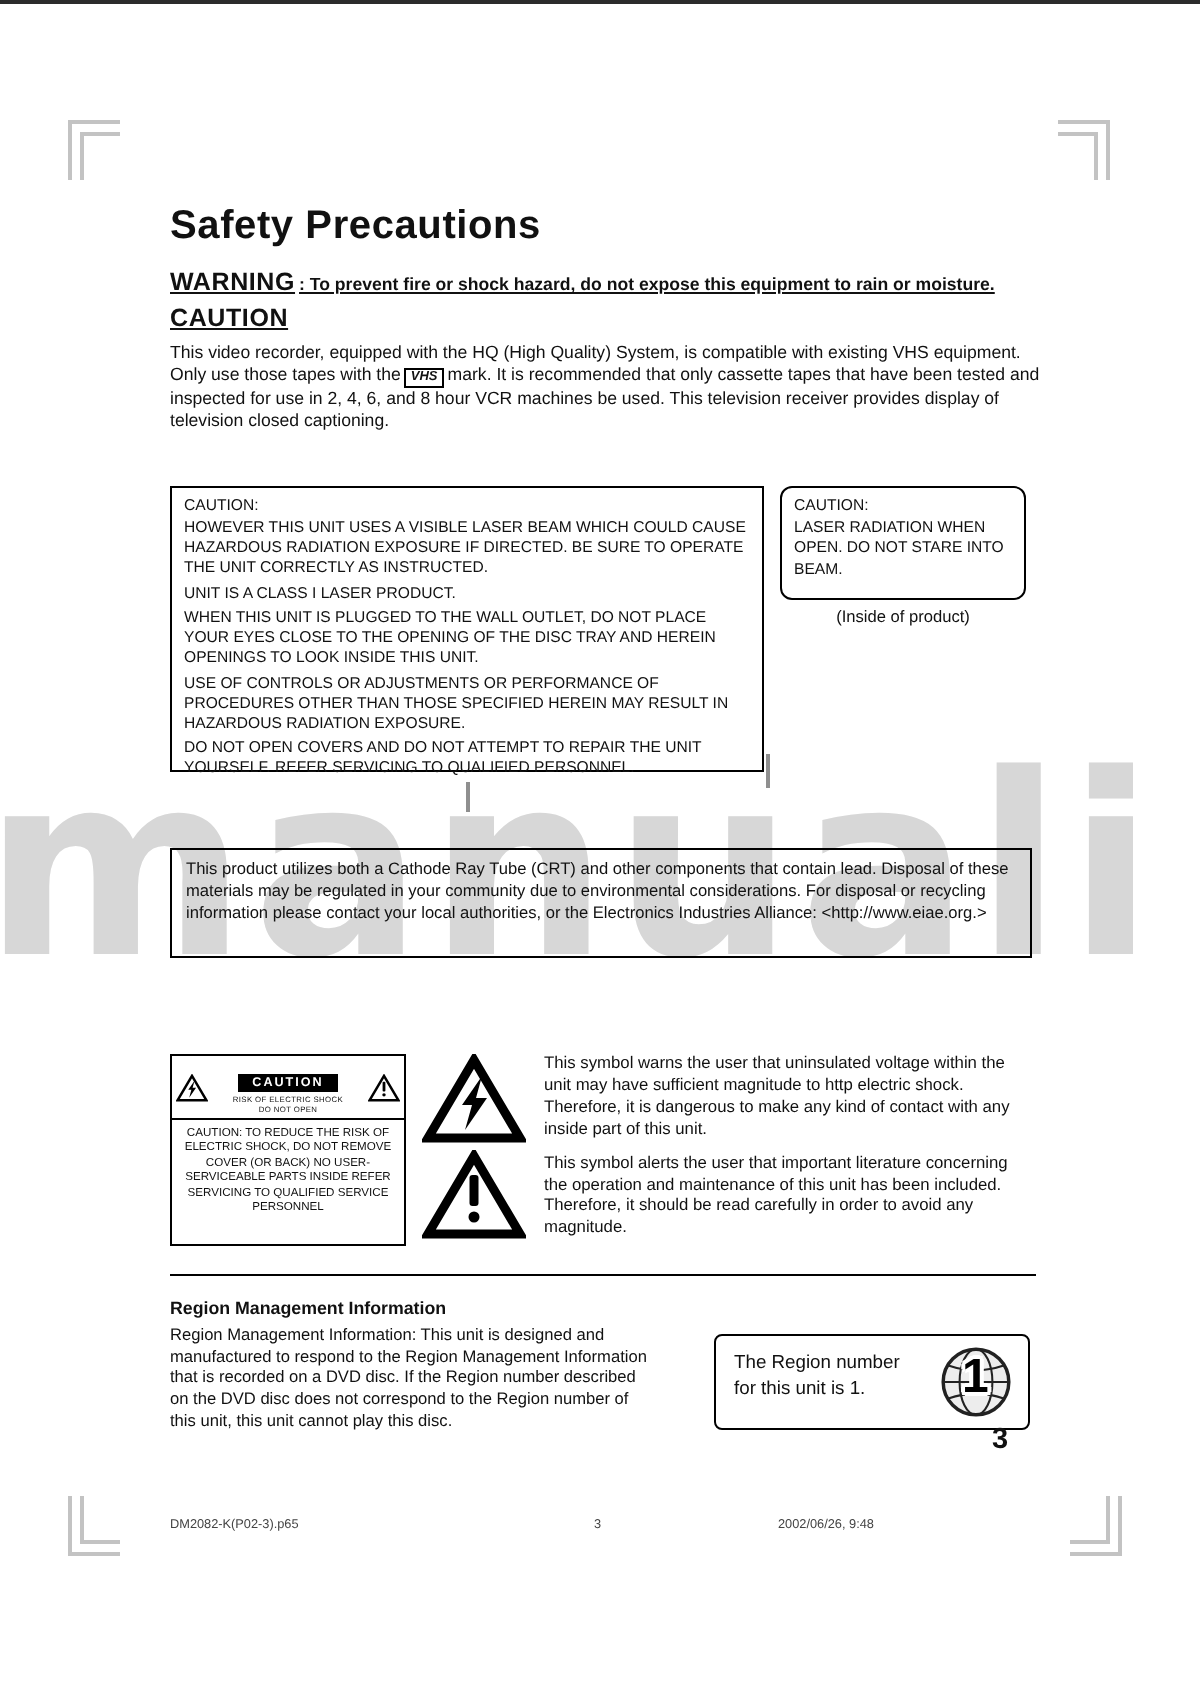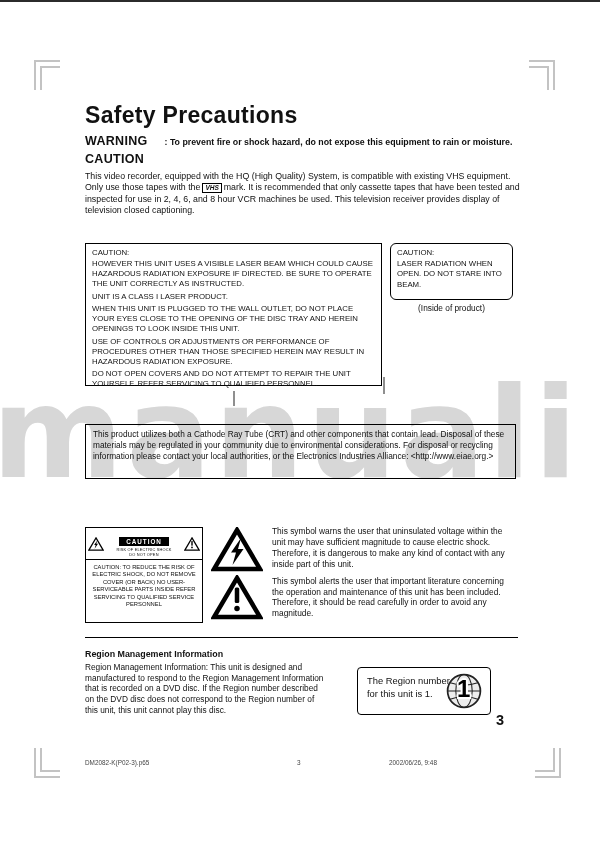--- a/index.html
+++ b/index.html
@@ -22,23 +22,23 @@
   .mark.tr::after  { right:6px; top:6px; width:18px; height:22px; border-right-width:2px; border-top-width:2px; }
   .mark.bl::before { left:0; bottom:0; width:100%; height:100%; border-left-width:2px; border-bottom-width:2px; }
   .mark.bl::after  { left:6px; bottom:6px; width:18px; height:22px; border-left-width:2px; border-bottom-width:2px; }
   .mark.br::before { right:0; bottom:0; width:100%; height:100%; border-right-width:2px; border-bottom-width:2px; }
   .mark.br::after  { right:6px; bottom:6px; width:18px; height:22px; border-right-width:2px; border-bottom-width:2px; }
   .mark.tl { left:34px; top:60px; }  .mark.tr { left:531px; top:60px; }
   .mark.bl { left:34px; top:750px; } .mark.br { left:537px; top:750px; }
 
   .z { z-index:2; }
 
-  .title { position:absolute; left:85px; top:102px; font-size:23px; font-weight:bold; letter-spacing:0.3px; }
-
-  .alert-line { position:absolute; left:85px; display:flex; align-items:baseline; gap:17px; }
+  .title { position:absolute; left:85px; top:102px; font-size:20px; font-weight:bold; letter-spacing:0.3px; }
+
+  .alert-line { position:absolute; left:85px; display:flex; align-items:baseline; gap:2px;text-decoration:underline; }
   .warning-line { top:134px; } .caution-line { top:152px; }
   .alert-label { font-size:12.5px; font-weight:bold; letter-spacing:0.3px; }
   .alert-text { font-size:8.8px; font-weight:bold; }
 
   .intro { position:absolute; left:85px; top:171px; width:437px; font-size:8.8px; line-height:11.4px; }
   .vhs-badge { display:inline-block; border:1px solid #000; font-size:6.5px; font-weight:bold; font-style:italic;
                line-height:7.5px; padding:0 2px; margin:0 2px; vertical-align:baseline; }
 
   .laser-box { position:absolute; left:85px; top:243px; width:297px; height:143px; border:1px solid #000;
                padding:4px 6px; font-size:7.8px; line-height:10px; }
@@ -73,21 +73,21 @@
   .big-tri svg { width:100%; height:100%; display:block; }
 
   .symbol-notes { position:absolute; left:272px; top:526px; width:236px; font-size:8.4px; line-height:10.9px; }
   .symbol-notes p { margin-bottom:6px; }
 
   .divider { position:absolute; left:85px; top:637px; width:433px; height:1px; background:#000; }
 
   .region-heading { position:absolute; left:85px; top:649px; font-size:8.9px; font-weight:bold; }
   .region-body { position:absolute; left:85px; top:662px; width:239px; font-size:8.3px; line-height:10.7px; }
 
-  .region-box { position:absolute; left:357px; top:667px; width:134px; height:48px; border:1.5px solid #000;
+  .region-box { position:absolute; left:357px; top:667px; width:158px; height:48px; border:1.5px solid #000;
                 border-radius:4px; background:#fff; }
   .region-box-text { position:absolute; left:9px; top:7px; font-size:9.4px; line-height:12.5px; }
   .globe-wrap { position:absolute; right:7px; top:4px; width:38px; height:38px; }
   .globe-wrap svg { width:100%; height:100%; display:block; }
   .globe-number { position:absolute; left:12px; top:3px; font-size:24px; font-weight:bold; color:#000;
                   text-shadow:-2px 0 #fff, 2px 0 #fff, 0 -2px #fff, 0 2px #fff,
                               -1.5px -1.5px #fff, 1.5px 1.5px #fff, -1.5px 1.5px #fff, 1.5px -1.5px #fff; }
 
   .page-number { position:absolute; left:496px; top:712px; font-size:14.5px; font-weight:bold; }
 
@@ -176,21 +176,21 @@
     <span class="big-tri">
       <svg viewBox="0 0 100 90" xmlns="http://www.w3.org/2000/svg">
         <path d="M50 6 L96 84 L4 84 Z" fill="#fff" stroke="#000" stroke-width="9" stroke-linejoin="miter"></path>
         <rect x="45.5" y="25" width="9" height="31" rx="3" fill="#000"></rect>
         <circle cx="50" cy="67" r="5.5" fill="#000"></circle>
       </svg>
     </span>
   </div>
 
   <div class="symbol-notes z">
-    <p>This symbol warns the user that uninsulated voltage within the unit may have sufficient magnitude to cause electric shock. Therefore, it is dangerous to make any kind of contact with any inside part of this unit.</p>
+    <p>This symbol warns the user that uninsulated voltage within the unit may have sufficient magnitude to http electric shock. Therefore, it is dangerous to make any kind of contact with any inside part of this unit.</p>
     <p>This symbol alerts the user that important literature concerning the operation and maintenance of this unit has been included. Therefore, it should be read carefully in order to avoid any magnitude.</p>
   </div>
 
   <div class="divider"></div>
 
   <div class="region-heading z">Region Management Information</div>
   <p class="region-body z">Region Management Information: This unit is designed and manufactured to respond to the Region Management Information that is recorded on a DVD disc. If the Region number described on the DVD disc does not correspond to the Region number of this unit, this unit cannot play this disc.</p>
 
   <div class="region-box z">
     <div class="region-box-text">

